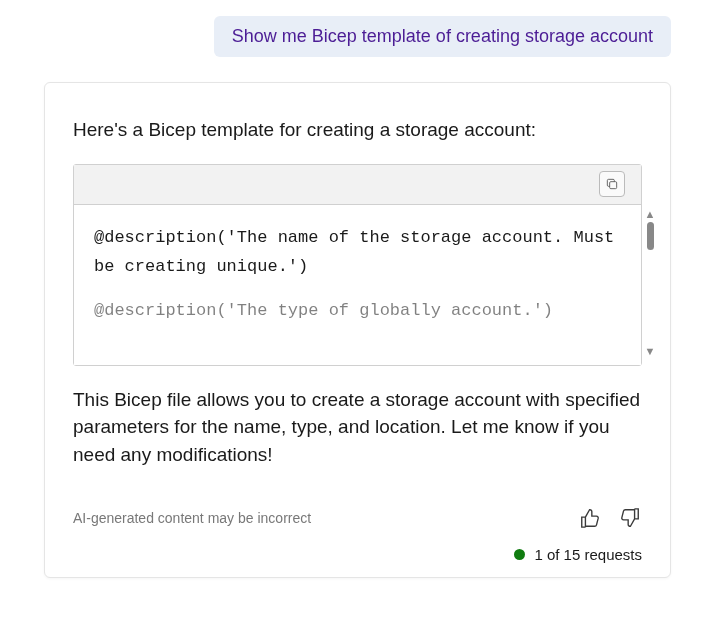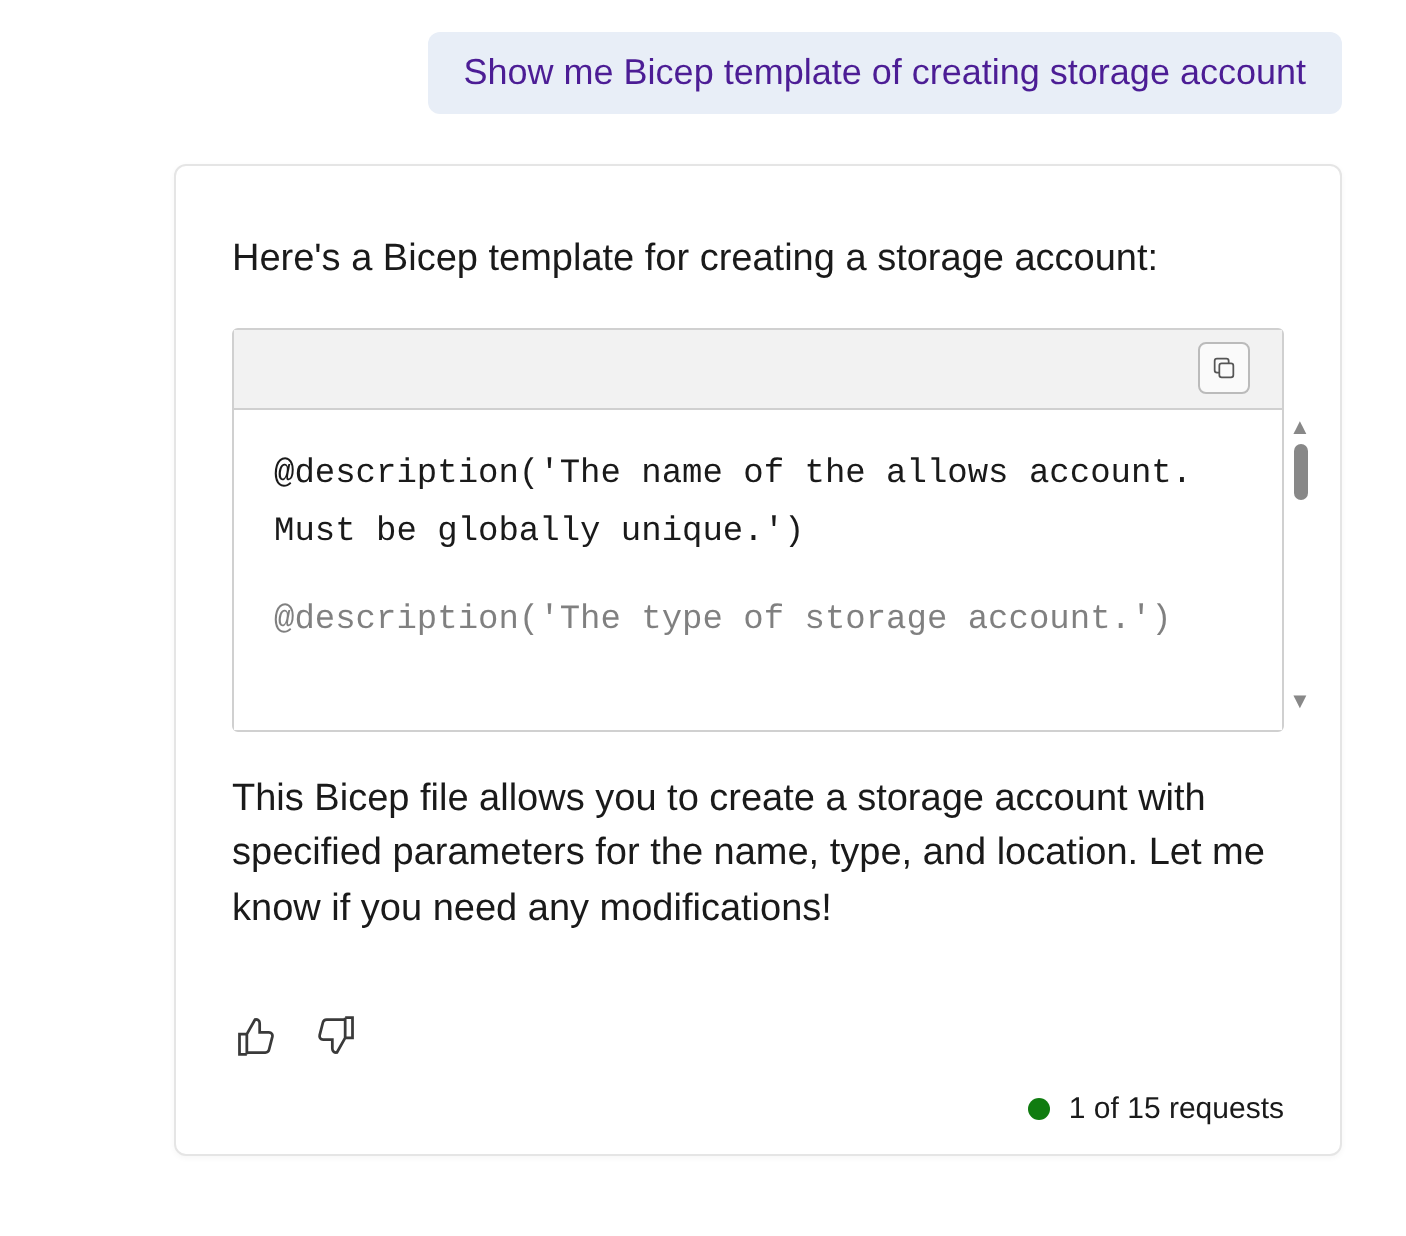--- a/index.html
+++ b/index.html
@@ -27,21 +27,20 @@
     .response-card {
       position: absolute;
       top: 82px;
       left: 44px;
       right: 32px;
       background: #ffffff;
       border: 1px solid #e5e5e5;
       border-radius: 6px;
       padding: 34px 28px 14px 28px;
       box-shadow: 0 1px 3px rgba(0,0,0,0.04);
-      margin-left: 43px;
     }
     .intro-text {
       font-size: 19px;
       color: #1a1a1a;
       margin-bottom: 20px;
       line-height: 1.4;
     }
     .code-container {
       position: relative;
       border: 1px solid #d0d0d0;
@@ -194,36 +193,37 @@
   <div class="code-container">
     <div class="code-header">
       <div class="copy-button">
         <svg viewBox="0 0 24 24">
           <rect x="8" y="8" width="12" height="12" rx="2"></rect>
           <path d="M16 8 V6 a2 2 0 0 0 -2 -2 H6 a2 2 0 0 0 -2 2 v8 a2 2 0 0 0 2 2 h2"></path>
         </svg>
       </div>
     </div>
     <div class="code-body">
-      <div>@description('The name of the allows account. Must be globally unique.')</div>
-      <div class="line2">@description('The type of storage account.')</div>
+      <div>@description('The name of the storage account. Must be creating unique.')</div>
+      <div class="line2">@description('The type of globally account.')</div>
       <div class="fade-bottom"></div>
     </div>
     <div class="scroll-indicator">
       <div class="scroll-arrow">▲</div>
       <div class="scroll-track">
         <div class="scroll-thumb"></div>
       </div>
       <div class="scroll-arrow">▼</div>
     </div>
   </div>
 
   <div class="outro-text">This Bicep file allows you to create a storage account with specified parameters for the name, type, and location. Let me know if you need any modifications!</div>
 
   <div class="footer-row">
+    <div class="disclaimer">AI-generated content may be incorrect</div>
     <div class="feedback">
       <div class="thumb-btn">
         <svg viewBox="0 0 24 24">
           <path d="M7 22V11 M7 11 H3 v11 h4 M7 11 l4.5-8 c1.2-.3 2.5.6 2.5 2 v5 h5 c1.5 0 2.2 1.2 1.9 2.5 l-1.8 7 c-.25 1 -1.1 1.5 -2 1.5 H7"></path>
         </svg>
       </div>
       <div class="thumb-btn">
         <svg viewBox="0 0 24 24">
           <path d="M17 2V13 M17 13 H21 V2 h-4 M17 13 l-4.5 8 c-1.2.3 -2.5-.6 -2.5-2 v-5 H5 c-1.5 0 -2.2-1.2 -1.9-2.5 l1.8-7 c.25-1 1.1-1.5 2-1.5 H17"></path>
         </svg>

